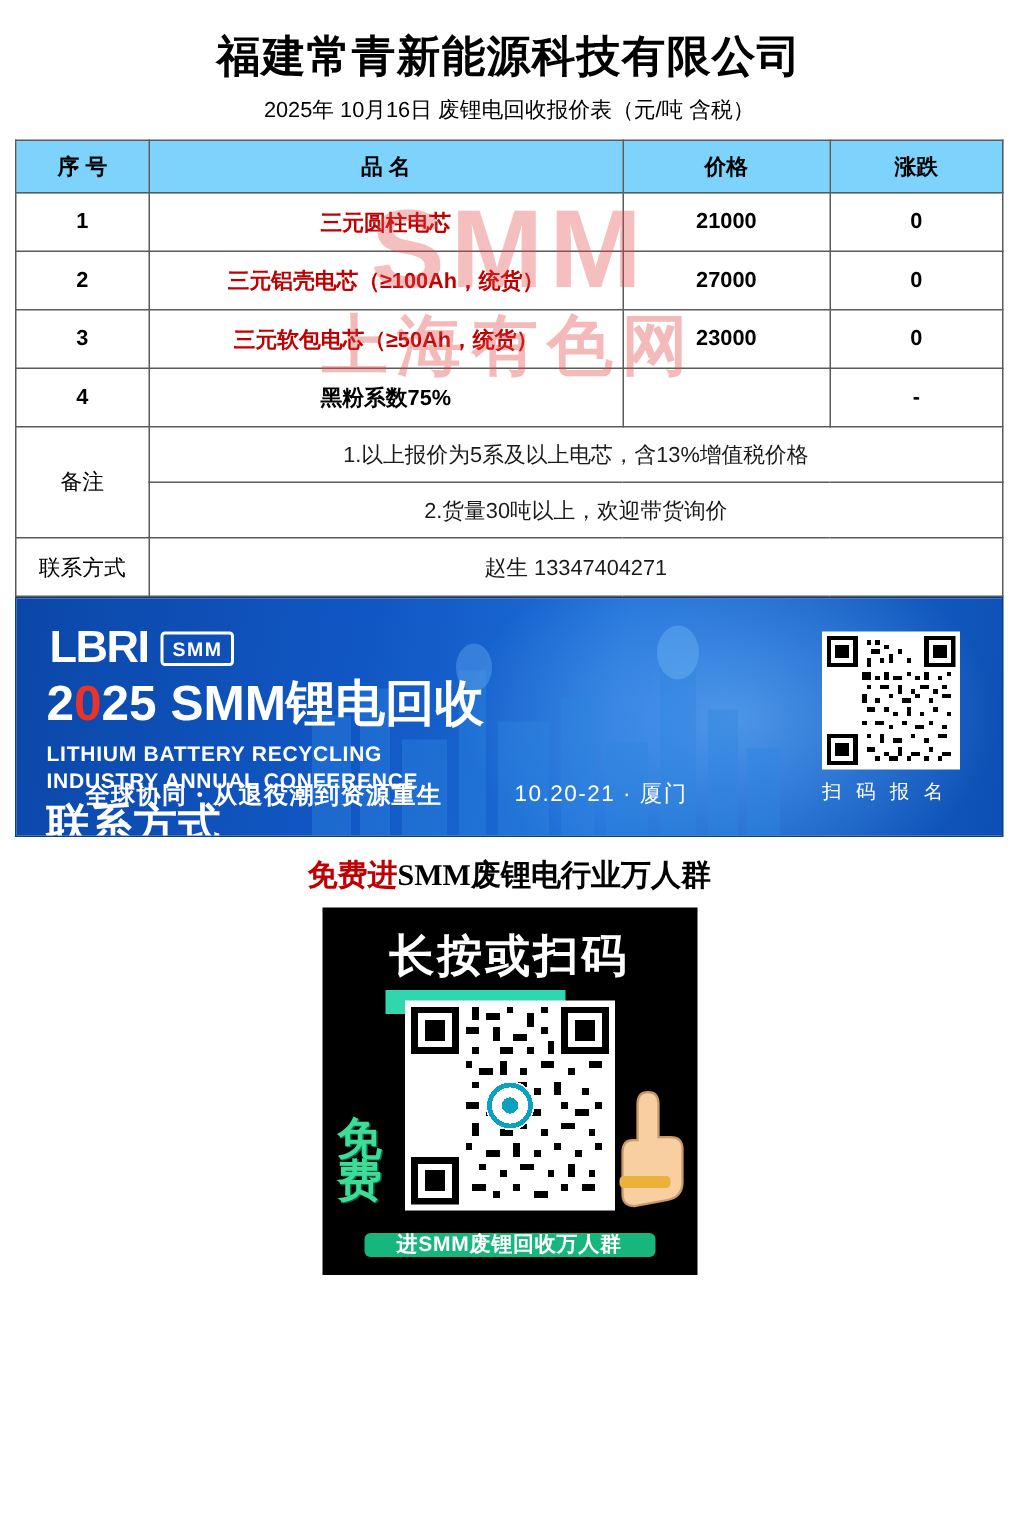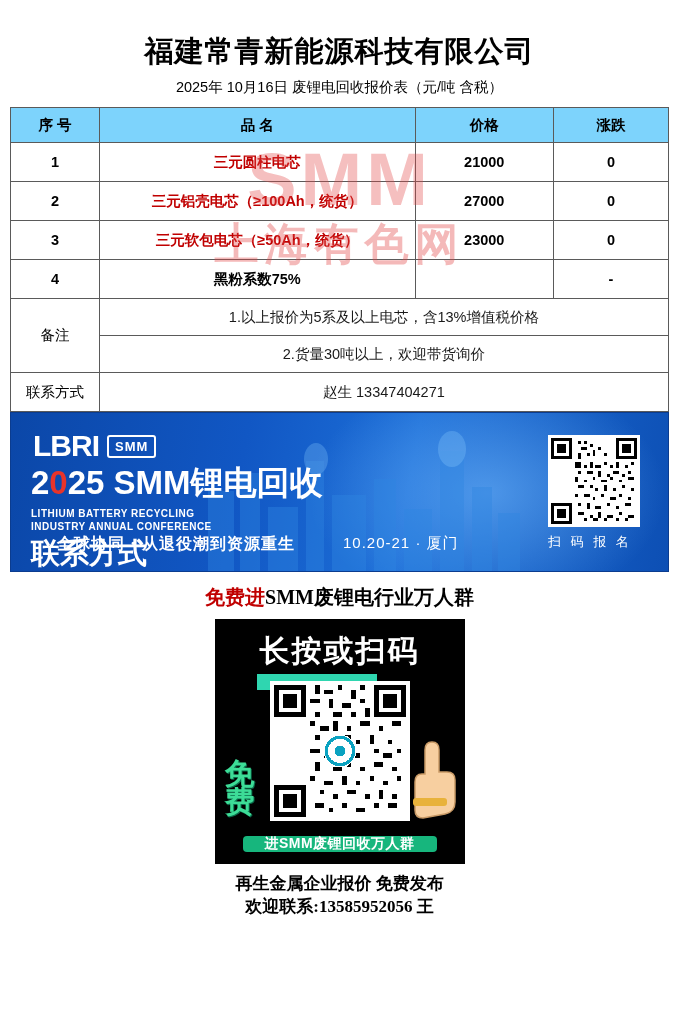--- a/index.html
+++ b/index.html
@@ -20,21 +20,21 @@
     height: 1023px;
     position: relative;
     background: #fff;
   }
   .company-title {
     text-align: center;
     font-family: "Liberation Serif", serif;
     font-weight: bold;
     font-size: 29px;
     letter-spacing: 1px;
-    padding-top: 32px;
+    padding-top: 18px;
     padding-bottom: 6px;
     color: #000;
   }
   .subtitle {
     text-align: center;
     font-size: 14.5px;
     font-family: "Liberation Sans", sans-serif;
     color: #000;
     padding-bottom: 10px;
   }
@@ -202,21 +202,21 @@
     font-size: 33px;
     letter-spacing: 0px;
     white-space: nowrap;
   }
   .banner-main .line1 .dot {
     color: #e8342a;
   }
   .banner-main .line2 {
     font-family: "Liberation Sans", sans-serif;
     font-weight: bold;
-    font-size: 10px;
+    font-size: 14px;
     letter-spacing: 0.5px;
     margin-top: 2px;
     white-space: nowrap;
   }
   .banner-main .line3 {
     font-family: "Liberation Sans", sans-serif;
     font-weight: bold;
     font-size: 29px;
     margin-top: 2px;
     white-space: nowrap;
@@ -643,18 +643,14 @@
     <div class="promo-free">免<br>费</div>
     <svg class="promo-hand" viewBox="0 0 64 90">
       <g>
         <path d="M20 78 L20 50 Q20 42 27 42 L30 42 L30 18 Q30 10 37 10 Q44 10 44 18 L44 40 L52 40 Q60 40 60 48 L60 70 Q60 80 50 82 L28 86 Q20 86 20 78 Z" fill="#f7cfa0" stroke="#c99a66" stroke-width="1.5"></path>
         <rect x="18" y="66" width="34" height="8" rx="3" fill="#e8b23b"></rect>
       </g>
     </svg>
     <div class="promo-btn">进SMM废锂回收万人群</div>
   </div>
 
-  <div class="footer">
-    <div>再生金属企业报价  免费发布</div>
-    <div>欢迎联系:13585952056  王</div>
-  </div>
 
 </div>
 
 </body></html>

